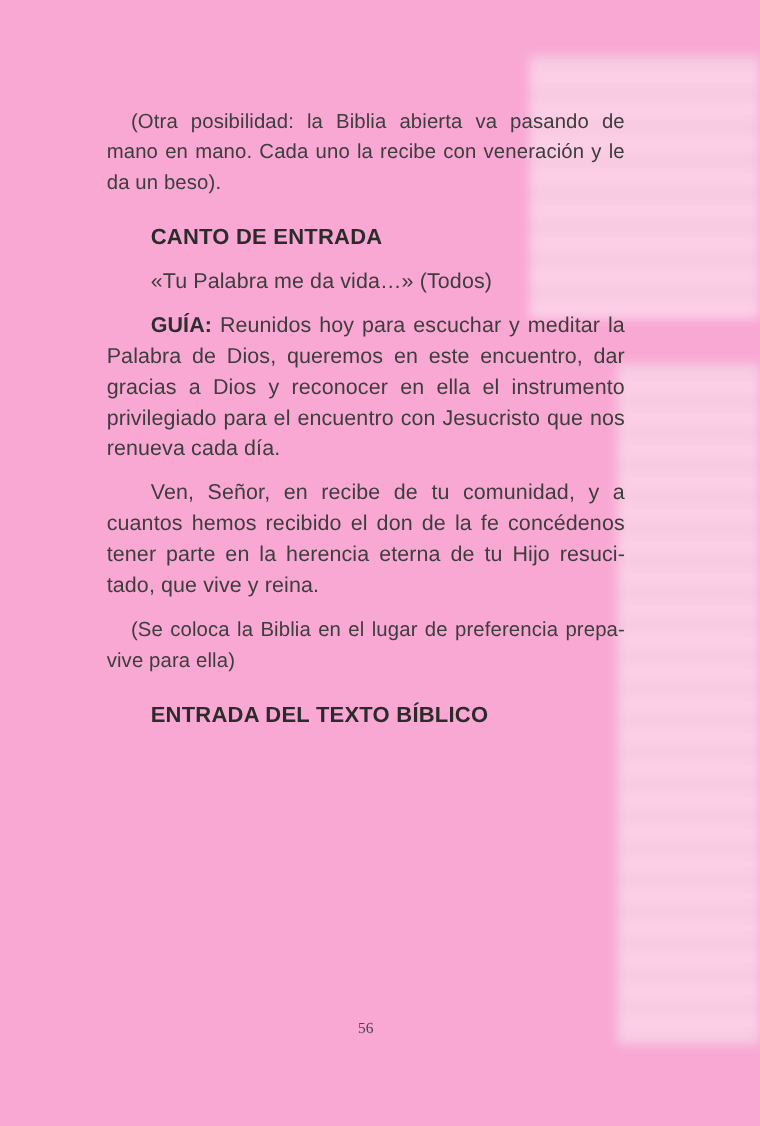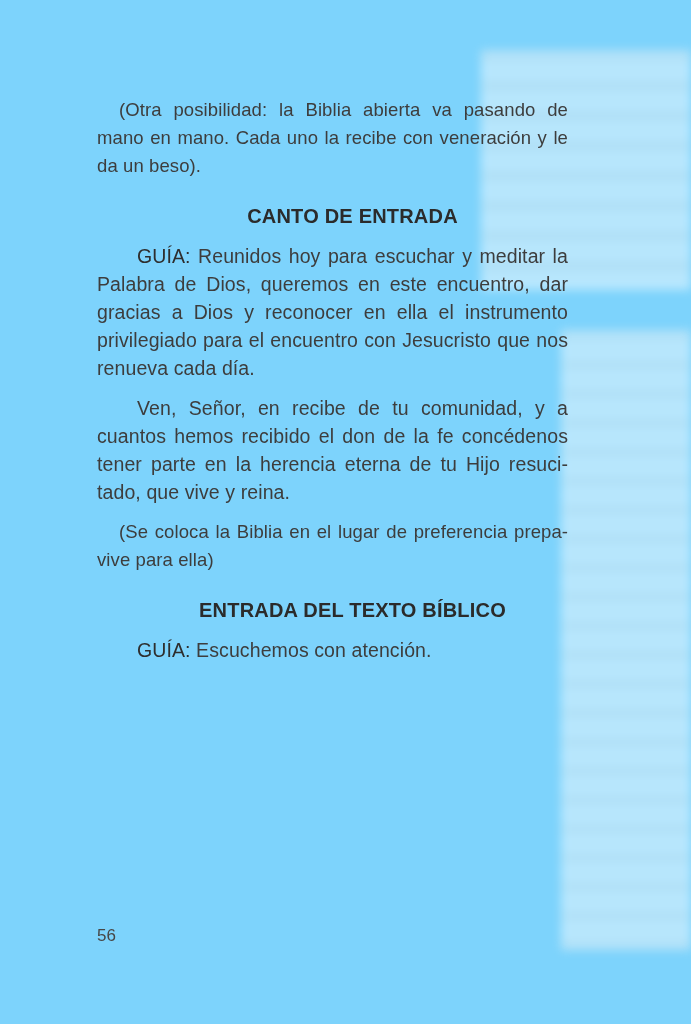--- a/index.html
+++ b/index.html
@@ -4,21 +4,21 @@
 <style>
   html, body {
     margin: 0;
     padding: 0;
     background: #ffffff;
   }
   .page {
     position: relative;
     width: 691px;
     height: 1024px;
-    background: #7dd3fc;
+    background: #f9a8d4;
     overflow: hidden;
     font-family: "Liberation Sans", sans-serif;
     color: #3d3d3d;
   }
   
   .ghost {
     position: absolute;
     opacity: 0.45;
     filter: blur(5px);
     pointer-events: none;
@@ -50,60 +50,62 @@
     text-indent: 22px;
   }
   .heading {
     margin: 22px 0 12px 0;
     padding-left: 40px;
     font-size: 20px;
     line-height: 28px;
     font-weight: bold;
     color: #2b2b2b;
     letter-spacing: 0.2px;
-    text-align: center;
+    text-align: left;
   }
   .lead {
-    font-weight: normal;
+    font-weight: bold;
     color: #2e2e2e;
   }
   .folio {
     position: absolute;
     top: 922px;
     left: 97px;
     width: 471px;
-    font-size: 17px;
+    text-align: center;
+    font-size: 14px;
     line-height: 28px;
     color: #474747;
+    font-family: Liberation Serif, serif;
   }
 </style>
 </head>
 <body>
 
 <div class="page">
 
   <div class="ghost ghost-a"></div>
   <div class="ghost ghost-b"></div>
 
   <main class="content">
 
     <p class="para rubric">(Otra posibilidad: la Biblia abierta va pasando de mano en mano. Cada uno la recibe con veneración y le da un beso).</p>
 
     <h2 class="heading">CANTO DE ENTRADA</h2>
 
+    <p class="para">«Tu Palabra me da vida…» (Todos)</p>
 
     <p class="para"><span class="lead">GUÍA:</span><span> Reunidos hoy para escuchar y meditar la Palabra de Dios, queremos en este encuentro, dar gracias a Dios y reconocer en ella el instrumento privilegiado para el encuentro con Jesucristo que nos renueva cada día.</span></p>
 
 
 
     <p class="para">Ven, Señor, en recibe de tu comunidad, y a cuantos hemos recibido el don de la fe concédenos tener parte en la herencia eterna de tu Hijo resuci­tado, que vive y reina.</p>
 
     <p class="para rubric">(Se coloca la Biblia en el lugar de preferencia prepa­vive para ella)</p>
 
     <h2 class="heading">ENTRADA DEL TEXTO BÍBLICO</h2>
 
-    <p class="para"><span class="lead">GUÍA:</span><span> Escuchemos con atención.</span></p>
 
   </main>
 
   <div class="folio">56</div>
 
 </div>
 
 </body></html>

